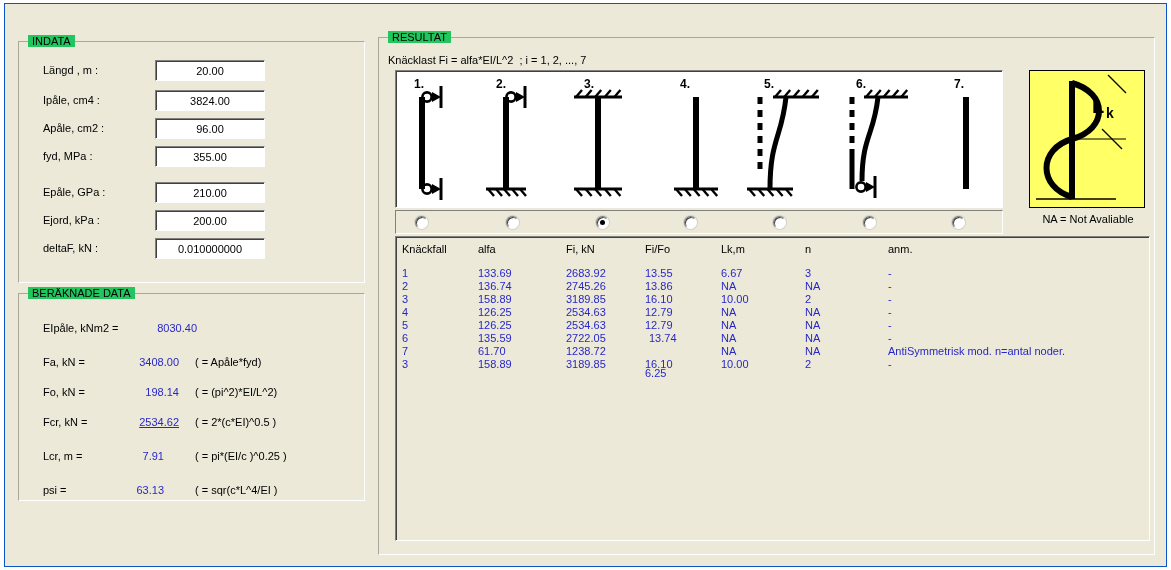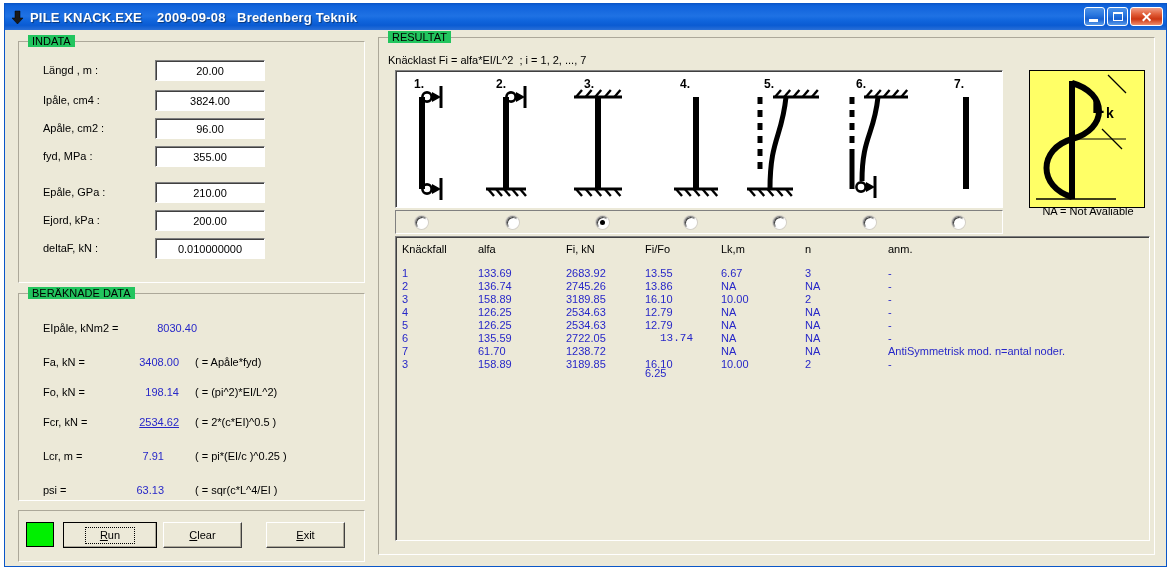--- a/index.html
+++ b/index.html
@@ -245,53 +245,34 @@
 
   
   #lk-image {
     position: absolute; left: 1024px; top: 40px;
     width: 116px; height: 138px;
     background: #ffff66;
     border: 1px solid #000;
     box-sizing: border-box;
   }
   #na-note {
-    position: absolute; left: 1022px; top: 175px;
+    position: absolute; left: 1022px; top: 183px;
     width: 122px; text-align: center;
     font-size: 11px; color: #000;
   }
   .dlabel {
     position: absolute;
     font-size: 12px; font-weight: bold; color: #000;
   }
 </style>
 </head>
 <body>
 
 <div id="app-window">
 
-  <div id="titlebar">
-    <div id="win-icon">
-      <svg width="17" height="17" viewBox="0 0 17 17">
-        <path d="M6 2 h5 v7 h3 l-5.5 6 L3 9 h3 z" fill="#1a1a1a" stroke="#000" stroke-width="0.5"></path>
-      </svg>
-    </div>
-    <span id="title-text">PILE KNACK.EXE    2009-09-08   Bredenberg Teknik</span>
-    <div id="win-buttons">
-      <div class="win-btn">
-        <span class="glyph-min"></span>
-      </div>
-      <div class="win-btn">
-        <span class="glyph-max"></span>
-      </div>
-      <div class="win-btn close">
-        <span class="glyph-x">✕</span>
-      </div>
-    </div>
-  </div>
 
   <div id="client">
 
     <div class="groupbox" id="gb-indata">
       <span class="gb-title">INDATA</span>
       <div id="indata-rows">
           <div class="in-row" style="top: 18px;">
             <span class="in-label">Längd , m :</span>
             <div class="in-field"><input type="text" placeholder="" value="20.00" style=""></div>
           </div>
@@ -350,32 +331,20 @@
             <span class="calc-formula">( = pi*(EI/c )^0.25 )</span>
           </div>
           <div class="calc-row" style="top: 190px;">
             <span class="calc-label">psi  =</span>
             <span class="calc-value" style="left: 85px; width: 60px;">63.13</span>
             <span class="calc-formula">( = sqr(c*L^4/EI )</span>
           </div>
         </div>
     </div>
 
-    <div class="groupbox" id="gb-buttons">
-      <div class="led"></div>
-      <div class="btn focused" id="btn-run" style="left:44px; top:11px; width:94px;">
-        <span class="btn-inner"><span class="mnem">R</span><span>un</span></span>
-      </div>
-      <div class="btn" id="btn-clear" style="left:144px; top:11px; width:79px;">
-        <span class="btn-inner"><span class="mnem">C</span><span>lear</span></span>
-      </div>
-      <div class="btn" id="btn-exit" style="left:247px; top:11px; width:79px;">
-        <span class="btn-inner"><span class="mnem">E</span><span>xit</span></span>
-      </div>
-    </div>
 
     <div class="groupbox" id="gb-resultat">
       <span class="gb-title">RESULTAT</span>
     </div>
 
     <div id="formula-line">Knäcklast Fi = alfa*EI/L^2  ; i = 1, 2, ..., 7</div>
 
     <div id="diagram-panel">
       <svg id="diagrams" width="606" height="136" viewBox="0 0 606 136">
           <g>
@@ -533,21 +502,21 @@
             <span class="cell" style="left: 170px;">2534.63</span>
             <span class="cell" style="left: 249px;">12.79</span>
             <span class="cell" style="left: 325px;">NA</span>
             <span class="cell" style="left: 409px;">NA</span>
             <span class="cell" style="left: 492px;">-</span>
           </div>
           <div class="tbl-row" style="top: 95px;">
             <span class="cell" style="left: 6px;">6</span>
             <span class="cell" style="left: 82px;">135.59</span>
             <span class="cell" style="left: 170px;">2722.05</span>
-            <span class="cell" style="left: 264px; font-family: Liberation Mono, monospace;">13.74</span>
+            <span class="cell" style="left: 253px;">13.74</span>
             <span class="cell" style="left: 325px;">NA</span>
             <span class="cell" style="left: 409px;">NA</span>
             <span class="cell" style="left: 492px;">-</span>
           </div>
           <div class="tbl-row" style="top: 108px;">
             <span class="cell" style="left: 6px;">7</span>
             <span class="cell" style="left: 82px;">61.70</span>
             <span class="cell" style="left: 170px;">1238.72</span>
             <span class="cell" style="left: 249px; margin-top: 22px;">6.25</span>
             <span class="cell" style="left: 325px;">NA</span>

